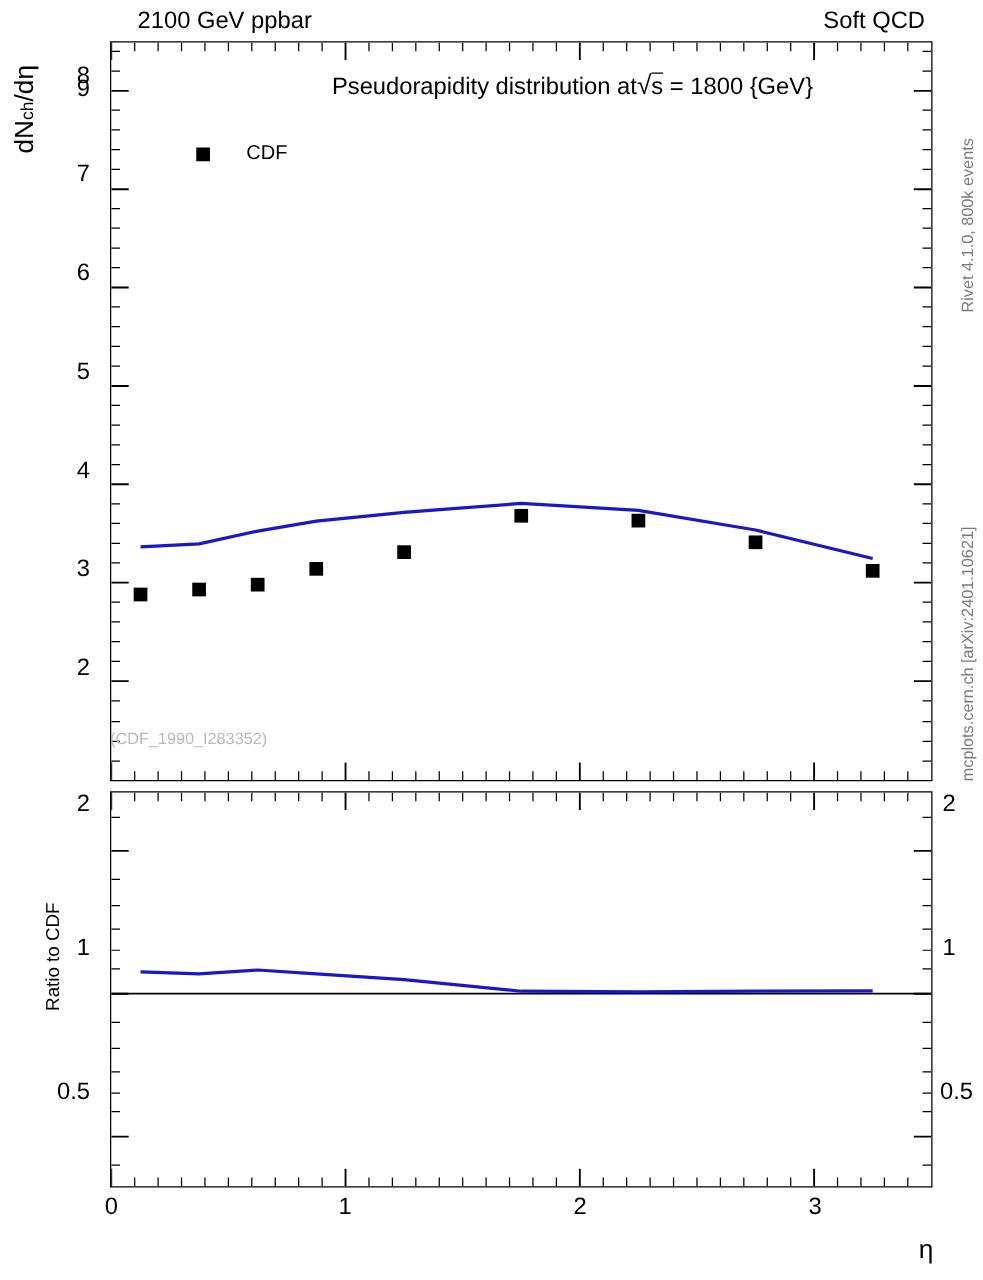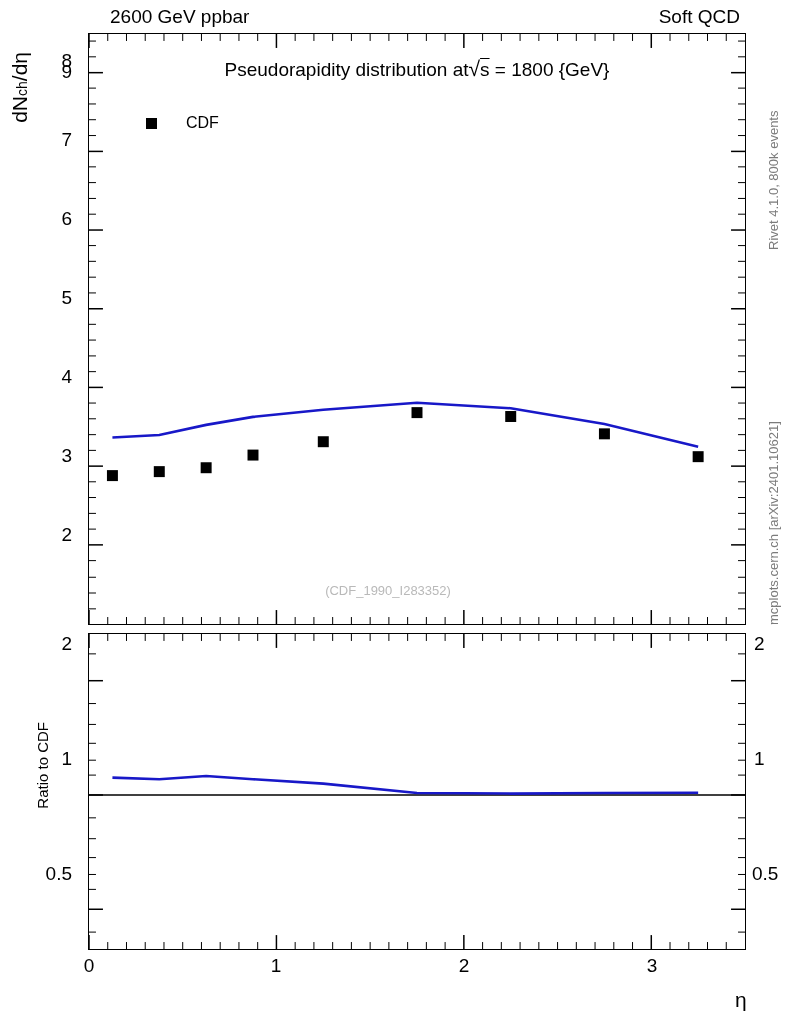--- a/index.html
+++ b/index.html
@@ -100,35 +100,35 @@
   }
 
   
   #chart-title {
     position: absolute;
     left: 88px;
     top: 57px;
     width: 658px;
     text-align: center;
     font-size: 19px;
+    padding-left: 41px;
   }
   #watermark {
     position: absolute;
     left: 88px;
     top: 583px;
     width: 600px;
-    text-align: center;
     font-size: 13px;
     color: #b9b9b9;
   }
 
   
   #legend {
     position: absolute;
-    left: 124px;
+    left: 135px;
     top: 108px;
     font-size: 16px;
   }
   .leg-row {
     display: flex;
     align-items: center;
     height: 30px;
   }
   .leg-key {
     width: 54px;
@@ -148,21 +148,21 @@
   }
   .leg-text { margin-left: 8px; white-space: nowrap; }
 
   svg { display: block; }
 </style>
 </head>
 <body>
 
 <div class="page">
 
-  <div class="hdr-left">2600 GeV ppbar</div>
+  <div class="hdr-left">2100 GeV ppbar</div>
   <div class="hdr-right">Soft QCD</div>
 
   <div class="rot" id="rot-rivet">Rivet 4.1.0,  800k events</div>
   <div class="rot" id="rot-arxiv">mcplots.cern.ch [arXiv:2401.10621]</div>
 
   <div id="ytitle-main">
     dN<span style="font-size:14px;">ch</span>/dη
   </div>
 
   <div id="main-panel">

